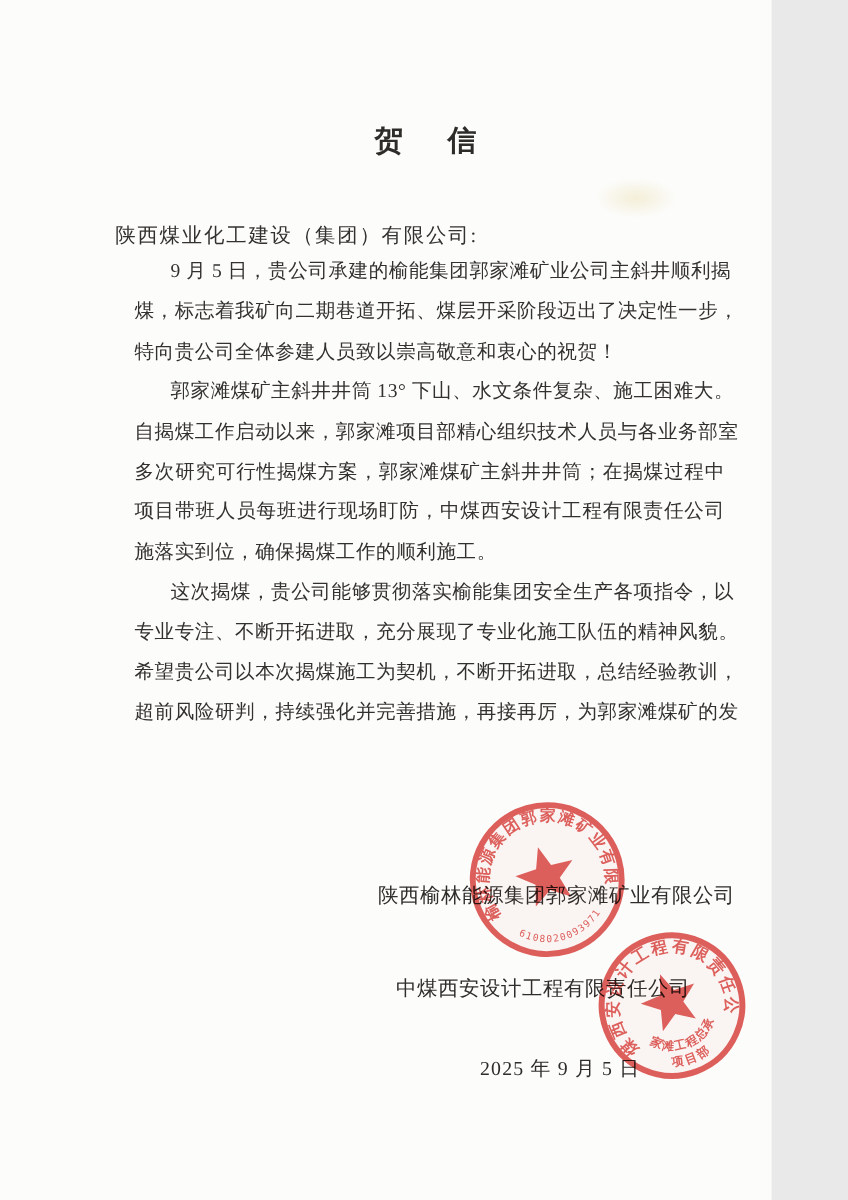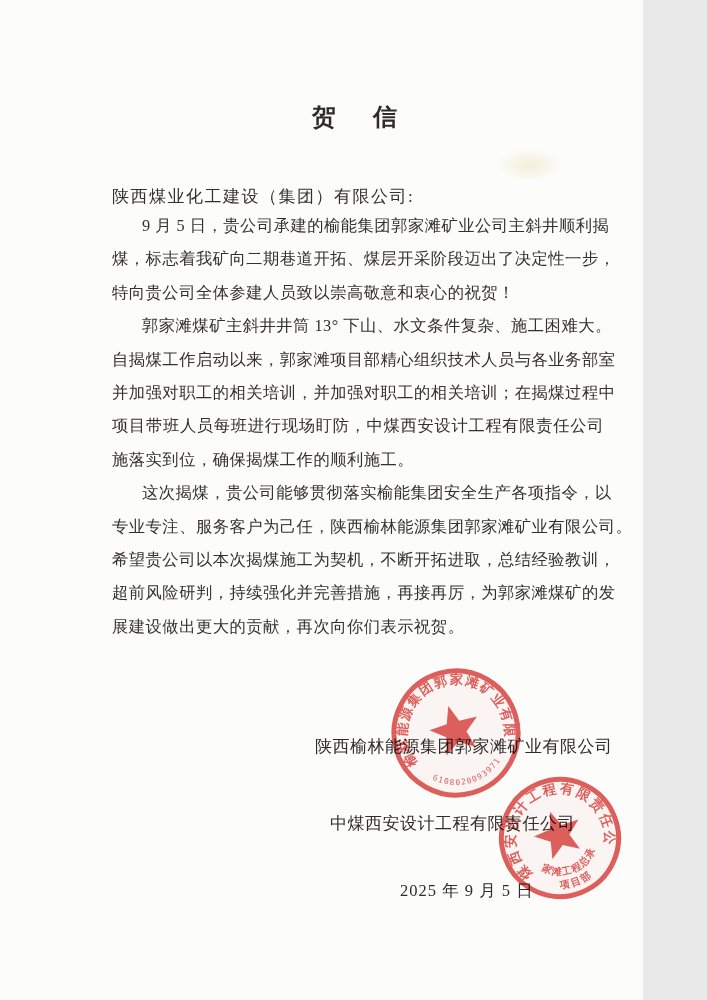--- a/index.html
+++ b/index.html
@@ -24,21 +24,21 @@
     pointer-events:none;
   }
   .title{
     position:absolute;left:0;top:101px;width:672px;
     text-align:center;
     font-size:24px;font-weight:600;
     letter-spacing:37px;padding-left:37px;
     color:#2e2c29;
   }
   .salutation{
-    position:absolute;left:112px;top:185px;
+    position:absolute;left:96px;top:185px;
     font-size:17px;letter-spacing:1.5px;
   }
   .body-text{
     position:absolute;left:112px;top:209px;width:492px;
   }
   .bline{
     height:33.4px;line-height:33.4px;
     font-size:16.3px;
     letter-spacing:.5px;
     text-align:justify;
@@ -86,28 +86,27 @@
   <div class="title">贺信</div>
 
   <div class="salutation">陕西煤业化工建设（集团）有限公司:</div>
 
   <div class="body-text">
     <div class="bline indent">9 月 5 日，贵公司承建的榆能集团郭家滩矿业公司主斜井顺利揭</div>
     <div class="bline">煤，标志着我矿向二期巷道开拓、煤层开采阶段迈出了决定性一步，</div>
     <div class="bline para-end">特向贵公司全体参建人员致以崇高敬意和衷心的祝贺！</div>
     <div class="bline indent">郭家滩煤矿主斜井井筒 13° 下山、水文条件复杂、施工困难大。</div>
     <div class="bline">自揭煤工作启动以来，郭家滩项目部精心组织技术人员与各业务部室</div>
-    <div class="bline">并加强对职工的相关培训，并加强对职工的相关培训；在揭煤过程中</div>
+    <div class="bline">多次研究可行性揭煤方案，郭家滩煤矿主斜井井筒；在揭煤过程中</div>
     <div class="bline">项目带班人员每班进行现场盯防，中煤西安设计工程有限责任公司</div>
     <div class="bline para-end">施落实到位，确保揭煤工作的顺利施工。</div>
     <div class="bline indent">这次揭煤，贵公司能够贯彻落实榆能集团安全生产各项指令，以</div>
-    <div class="bline">专业专注、服务客户为己任，陕西榆林能源集团郭家滩矿业有限公司。</div>
+    <div class="bline">专业专注、不断开拓进取，充分展现了专业化施工队伍的精神风貌。</div>
     <div class="bline">希望贵公司以本次揭煤施工为契机，不断开拓进取，总结经验教训，</div>
     <div class="bline">超前风险研判，持续强化并完善措施，再接再厉，为郭家滩煤矿的发</div>
-    <div class="bline para-end">展建设做出更大的贡献，再次向你们表示祝贺。</div>
   </div>
 
   <div class="sig sig1">陕西榆林能源集团郭家滩矿业有限公司</div>
   <div class="sig sig2">中煤西安设计工程有限责任公司</div>
   <div class="dateline">2025 年 9 月 5 日</div>
 
   <div class="seal seal1">
     <svg width="160" height="160" viewBox="0 0 160 160" xmlns="http://www.w3.org/2000/svg">
       <defs>
         <path id="s1ring" d="M 37.6,104.5 A 49,49 0 1 1 122.4,104.5"></path>

